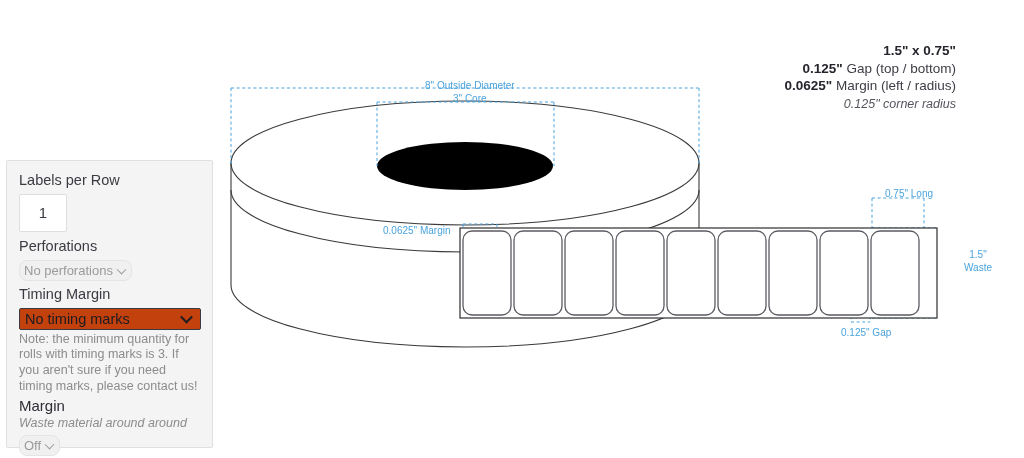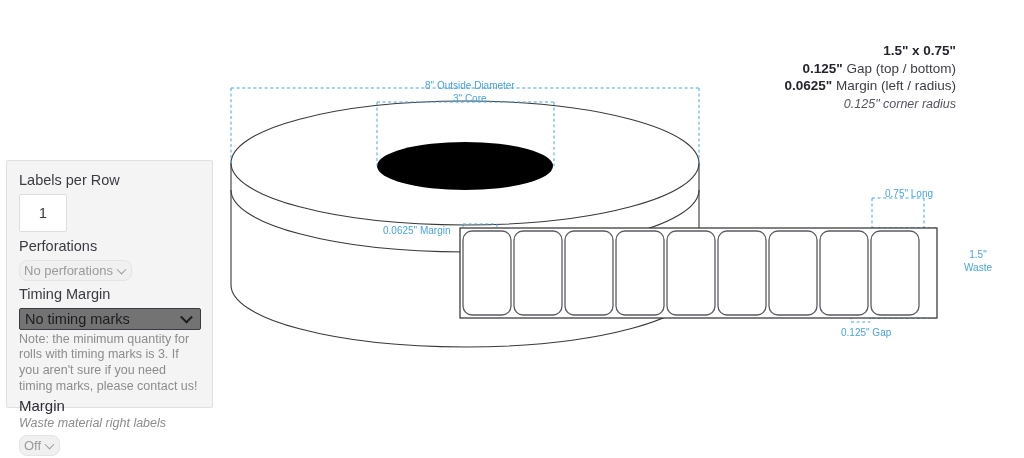--- a/index.html
+++ b/index.html
@@ -28,21 +28,21 @@
     color: #55555f;
     font-size: 12.5px;
     white-space: nowrap;
     margin-top: 1px;
   }
 
   
   .options-panel {
     position: absolute;
     left: 6px; top: 160px;
-    width: 207px; height: 248px;
+    width: 207px; height: 288px;
     background: #f4f4f4;
     border: 1px solid #e0e0e0;
     border-radius: 2px;
     padding: 10px 12px 8px 12px;
   }
   .opt-label {
     font-size: 14.5px;
     color: #3a3a42;
     line-height: 1.35;
     margin: 0 0 2px 0;
@@ -81,21 +81,21 @@
     border-right: 1.6px solid #9a9a9a;
     border-bottom: 1.6px solid #9a9a9a;
     transform: translateY(-70%) rotate(45deg);
   }
   .sel-main {
     display: block;
     position: relative;
     width: 182px;
     font-size: 14.5px;
     color: #1c1c22;
-    background: #737373;
+    background: #c2410c;
     border: 1px solid #3a3a42;
     border-radius: 2px;
     padding: 2px 22px 2px 5px;
     margin: 3px 0 2px 0;
     font-family: "Liberation Sans", sans-serif;
   }
   .sel-main::after {
     content: "";
     position: absolute;
     right: 9px; top: 50%;
@@ -164,21 +164,21 @@
     <div class="num-input">1</div>
 
     <div class="opt-label">Perforations</div>
     <div class="sel-muted">No perforations</div>
 
     <div class="opt-label">Timing Margin</div>
     <div class="sel-main">No timing marks</div>
     <div class="note-text">Note: the minimum quantity for rolls with timing marks is 3. If you aren't sure if you need timing marks, please contact us!</div>
 
     <div class="matrix-head">Margin</div>
-    <div class="matrix-sub">Waste material right labels</div>
+    <div class="matrix-sub">Waste material around around</div>
     <div class="sel-muted">Off</div>
   </div>
 
   <svg class="diagram" viewBox="0 0 1024 458">
     <g fill="none" stroke="#3a3a3a" stroke-width="1.1">
 
       <path d="M231,163 L231,285"></path>
       <path d="M699,163 L699,232"></path>
 
       <ellipse cx="465" cy="163" rx="234" ry="62"></ellipse>

